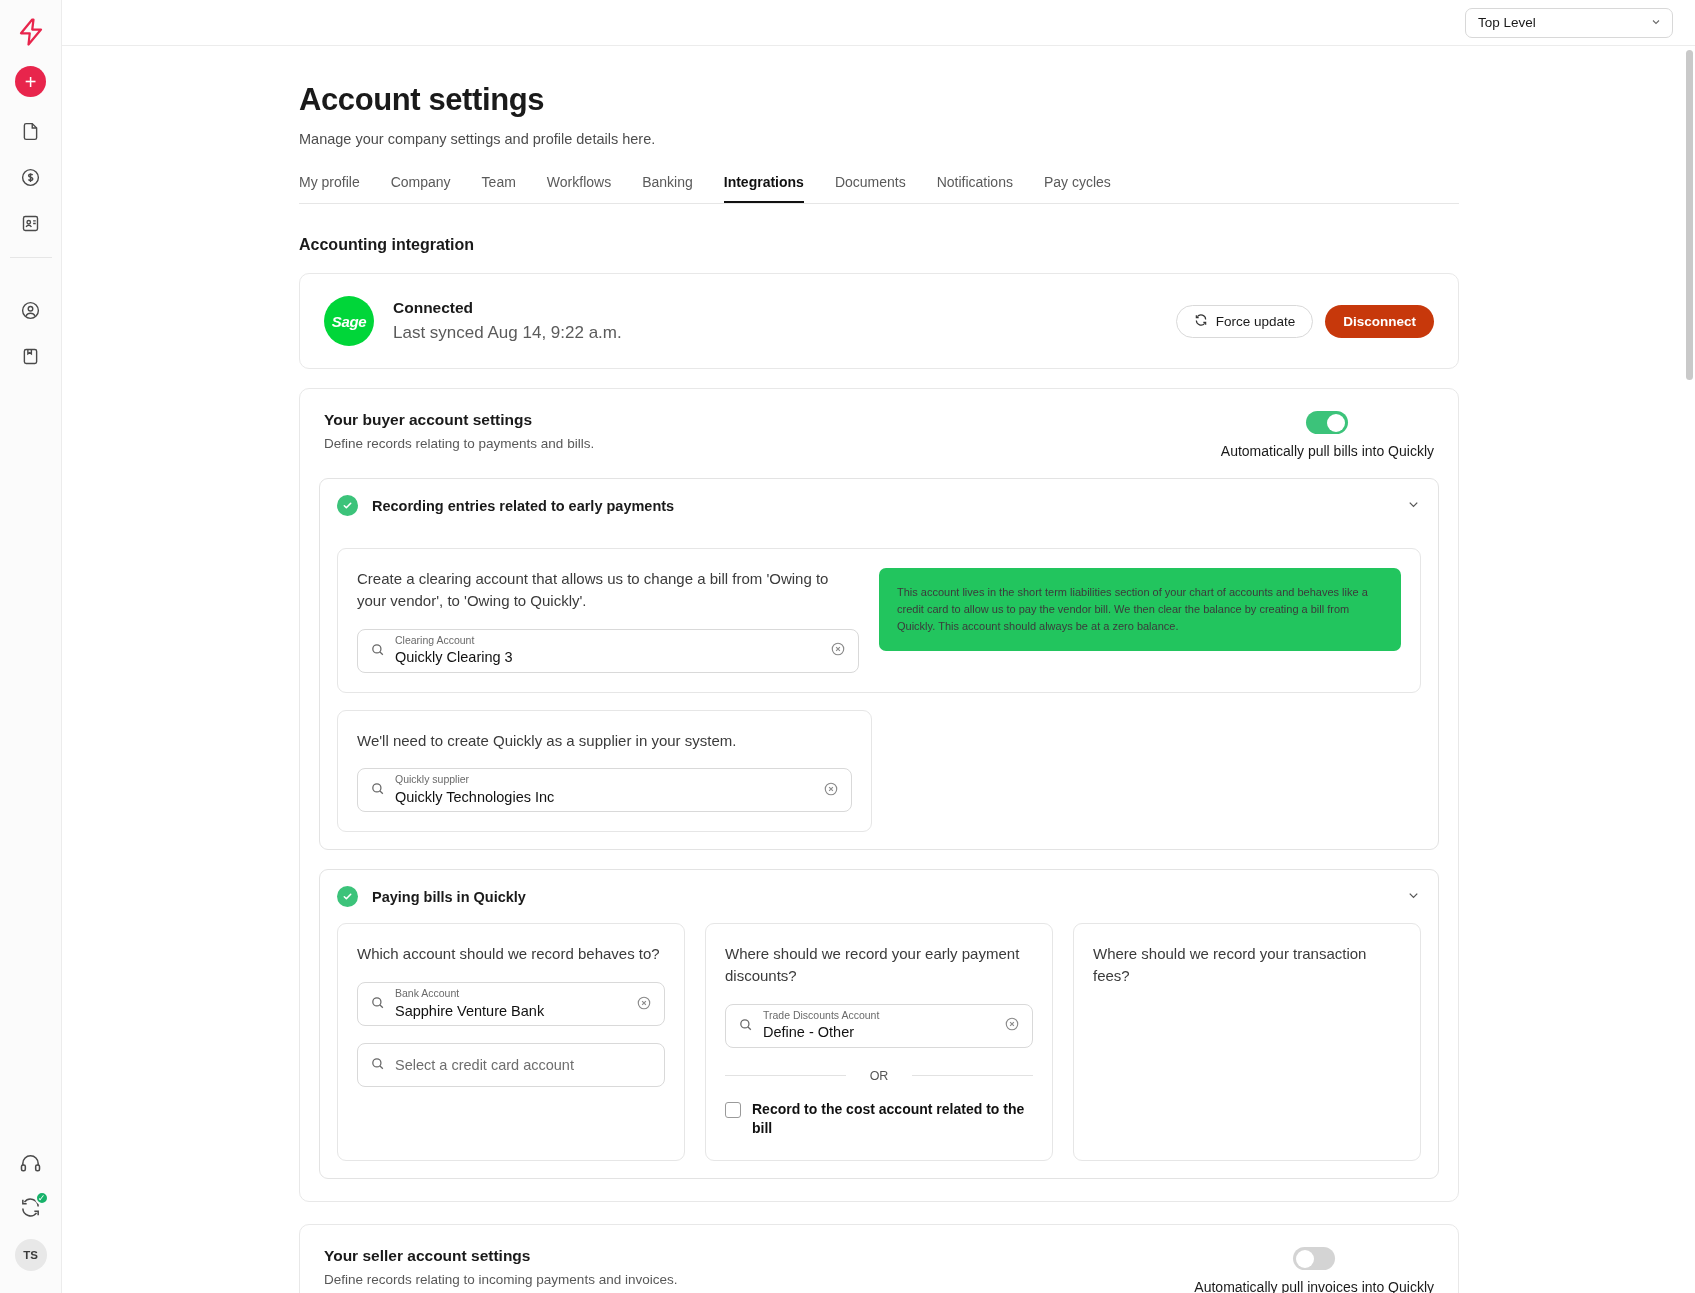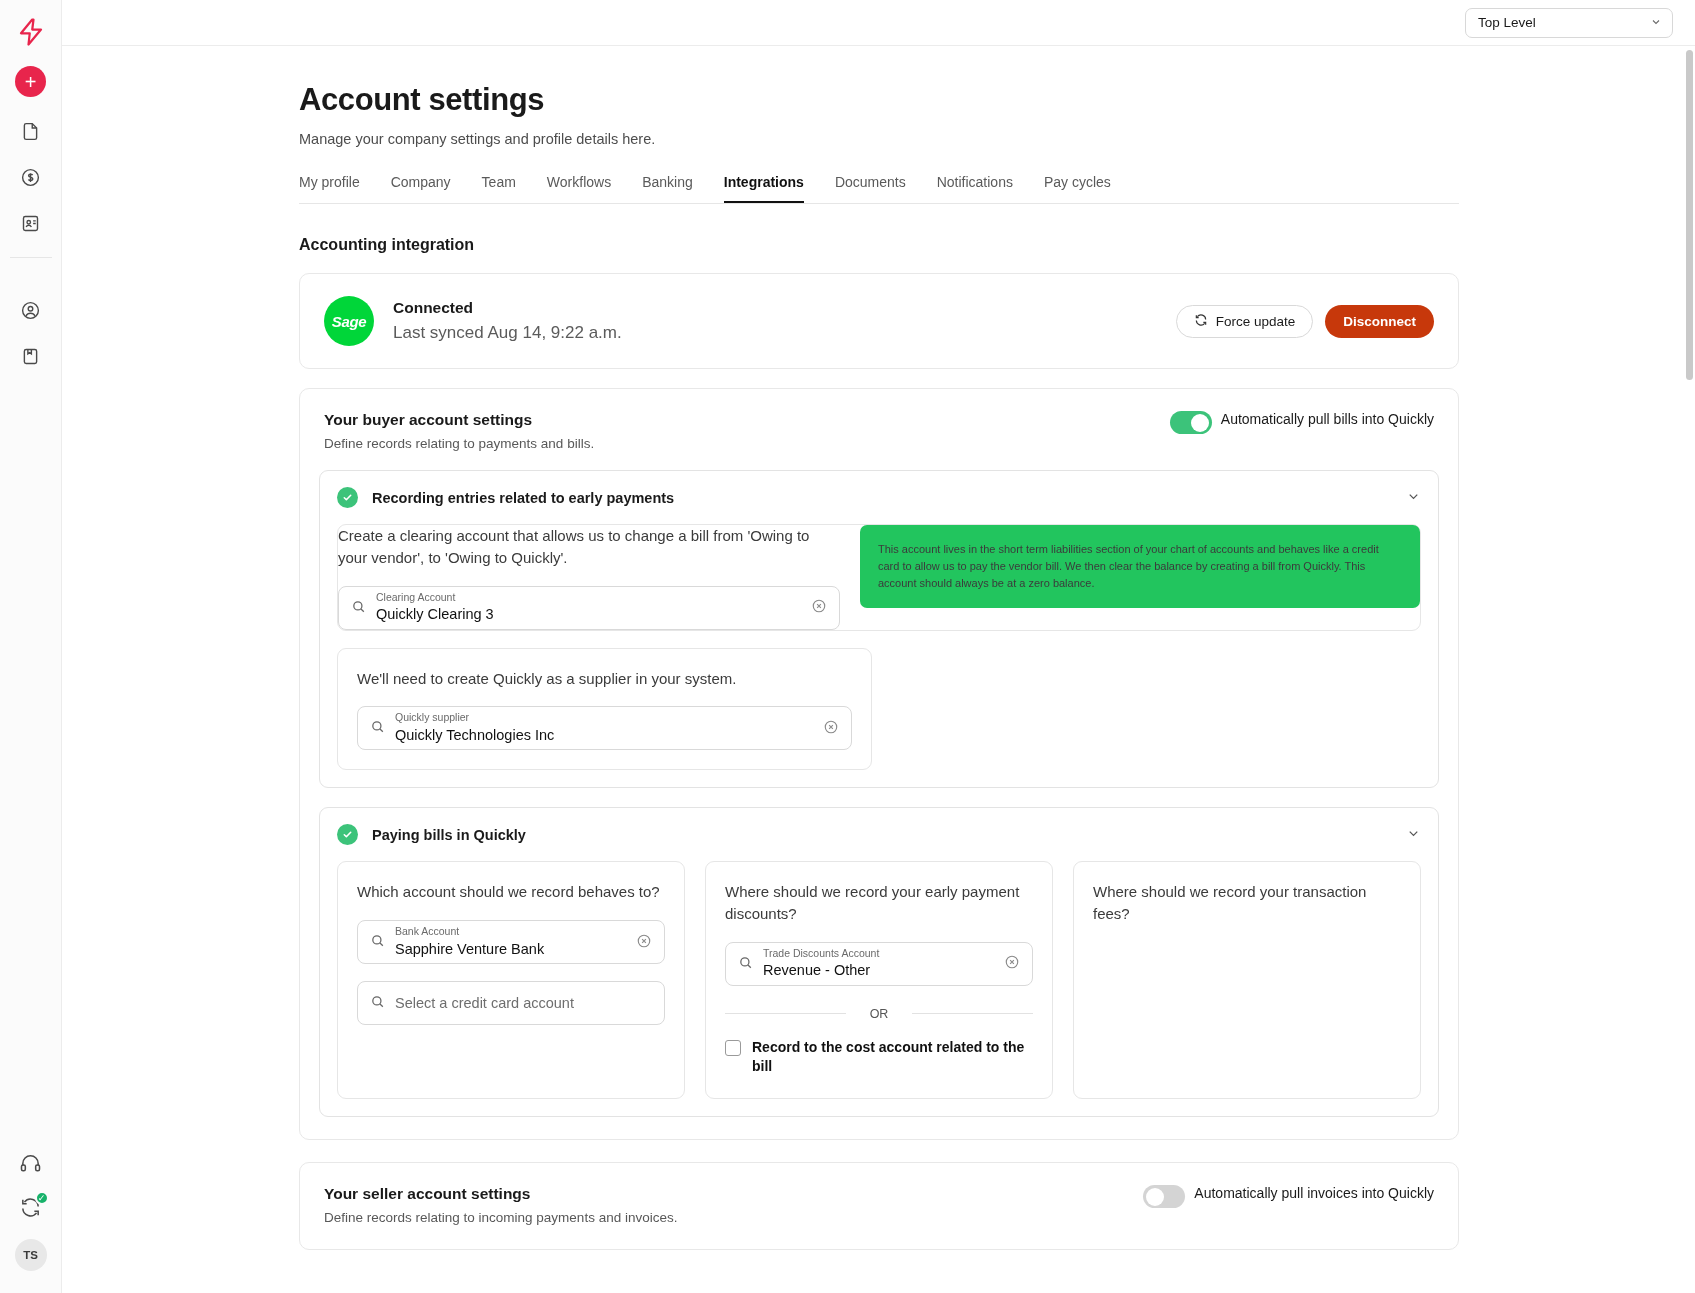--- a/index.html
+++ b/index.html
@@ -97,39 +97,39 @@
   .btn-danger {
     height: 33px; border-radius: 17px; background: #c7380b; color: #fff;
     display: flex; align-items: center; padding: 0 18px; font-size: 13.5px; font-weight: 600;
   }
 
   
   .card-pad { padding: 22px 19px 22px 19px; }
   .card-head { display: flex; align-items: flex-start; padding: 0 5px 0 5px; }
   .card-head h3 { font-size: 15.5px; margin: 0; font-weight: 700; }
   .card-head p { font-size: 13.5px; color: #585858; margin: 7px 0 0 0; }
-  .toggle-wrap { margin-left: auto; display: flex; align-items: flex-start; gap: 9px; }
+  .toggle-wrap { margin-left: auto; display: flex; align-items: center; gap: 9px; flex-direction: column; }
   .toggle { width: 42px; height: 23px; border-radius: 12px; background: #d4d4d4; position: relative; }
   .toggle.on { background: #3cc37a; }
   .toggle .knob {
     position: absolute; top: 2.5px; left: 2.5px; width: 18px; height: 18px; border-radius: 50%; background: #fff;
   }
   .toggle.on .knob { left: 21px; }
   .toggle-label { font-size: 14px; color: #1a1a1a; }
 
   .subcard { border: 1px solid #e3e3e3; border-radius: 9px; margin-top: 19px; }
   .subcard-head { display: flex; align-items: center; padding: 16px 17px; }
   .check-circle {
     width: 21px; height: 21px; border-radius: 50%; background: #3cc37a; color: #fff;
     font-size: 12px; display: flex; align-items: center; justify-content: center; margin-right: 14px;
   }
   .subcard-title { font-size: 14.5px; font-weight: 600; color: #1a1a1a; }
   .chev-down { margin-left: auto; color: #555; font-size: 13px; }
 
-  .inner-box { border: 1px solid #e6e6e6; border-radius: 9px; margin: 0 17px 17px 17px; }
+  .inner-box { border: 1px solid #e6e6e6; border-radius: 9px; margin: 16px 17px 17px 17px; padding: 19px; }
   .row2 { display: flex; gap: 20px; align-items: flex-start; }
   .col-left { flex: 0 0 502px; }
   .prompt { font-size: 15px; color: #3b3b3b; line-height: 1.45; }
   .note {
     flex: 1; background: #22c55e; border-radius: 7px; padding: 16px 18px;
     font-size: 11px; color: #3b3b3b; line-height: 1.55;
   }
 
   .field {
     margin-top: 17px; height: 44px; border: 1px solid #d9d9d9; border-radius: 8px;
@@ -418,21 +418,21 @@
               <div class="prompt">Where should we record your early payment discounts?</div>
               <div class="field">
                 <span class="mag">
                   <svg width="15" height="15" viewBox="0 0 24 24" fill="none" stroke="#666" stroke-width="2">
                       <circle cx="11" cy="11" r="6.5"></circle>
                       <path d="M16 16l4.5 4.5"></path>
                     </svg>
                 </span>
                 <span class="field-body">
                   <span class="field-label">Trade Discounts Account</span>
-                  <span class="field-value">Revenue - Other</span>
+                  <span class="field-value">Define - Other</span>
                 </span>
                 <span class="clear-x">
                   <svg width="16" height="16" viewBox="0 0 24 24" fill="none" stroke="#8a8a8a" stroke-width="1.7">
                       <circle cx="12" cy="12" r="8.6"></circle>
                       <path d="M9.2 9.2l5.6 5.6M14.8 9.2l-5.6 5.6"></path>
                     </svg>
                 </span>
               </div>
               <div class="or-row">
                 <span class="line"></span>

